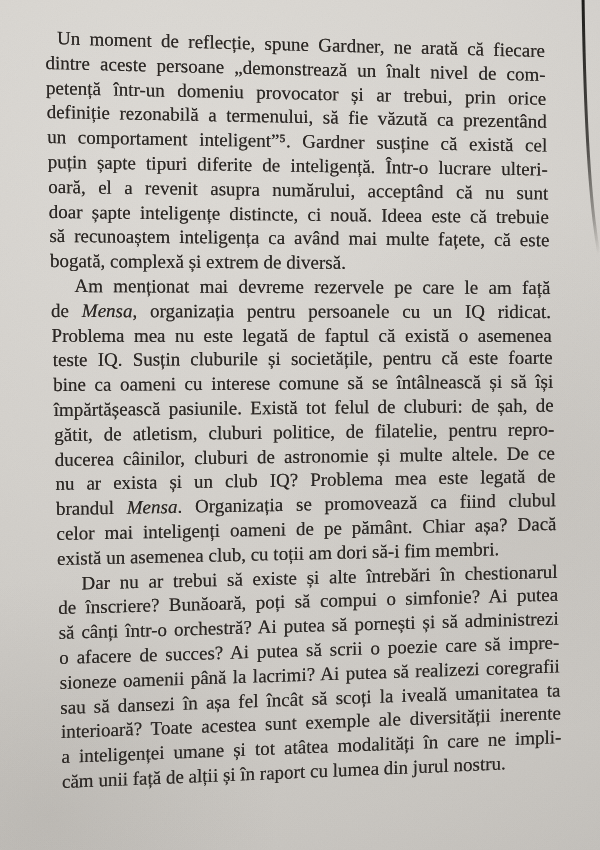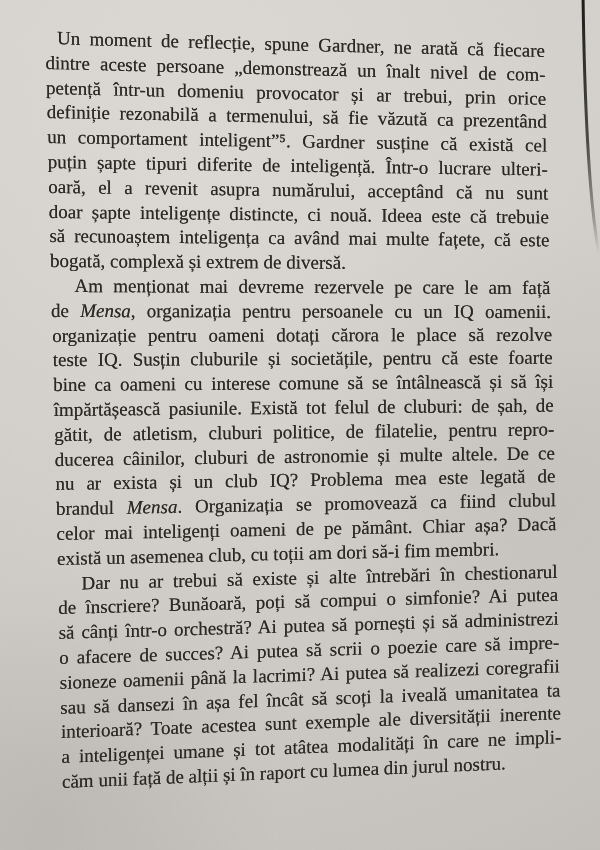--- a/index.html
+++ b/index.html
@@ -77,22 +77,22 @@
       <div class="line" style="transform-origin: left center; transform: translateX(-4.80645px) skewY(0.996774deg);">un comportament inteligent”⁵. Gardner susține că există cel</div>
       <div class="line" style="transform-origin: left center; transform: translateX(-4.25806px) skewY(0.870968deg);">puțin șapte tipuri diferite de inteligență. Într-o lucrare ulteri-</div>
       <div class="line" style="transform-origin: left center; transform: translateX(-3.70968px) skewY(0.745161deg);">oară, el a revenit asupra numărului, acceptând că nu sunt</div>
       <div class="line" style="transform-origin: left center; transform: translateX(-3.16129px) skewY(0.619355deg);">doar șapte inteligențe distincte, ci nouă. Ideea este că trebuie</div>
       <div class="line" style="transform-origin: left center; transform: translateX(-2.6129px) skewY(0.493548deg);">să recunoaștem inteligența ca având mai multe fațete, că este</div>
       <div class="line pend" style="transform-origin: left center; transform: translateX(-2.06452px) skewY(0.367742deg);">bogată, complexă și extrem de diversă.</div>
     </div>
 
     <div>
       <div class="line ind" style="transform-origin: left center; transform: translateX(-1.51613px) skewY(0.241935deg);">Am menționat mai devreme rezervele pe care le am față</div>
-      <div class="line" style="transform-origin: left center; transform: translateX(-0.967742px) skewY(0.116129deg);"><span>de </span><em class="it">Mensa</em><span>, organizația pentru persoanele cu un IQ oamenii.</span></div>
-      <div class="line" style="transform-origin: left center; transform: translateX(0.129032px) skewY(-0.135484deg);">organizație pentru oameni dotați cărora le place să rezolve</div>
+      <div class="line" style="transform-origin: left center; transform: translateX(-0.967742px) skewY(0.116129deg);"><span>de </span><em class="it">Mensa</em><span>, organizația pentru persoanele cu un IQ ridicat.</span></div>
+      <div class="line" style="transform-origin: left center; transform: translateX(-0.419355px) skewY(-0.00967742deg);">Problema mea nu este legată de faptul că există o asemenea</div>
       <div class="line" style="transform-origin: left center; transform: translateX(0.677419px) skewY(-0.26129deg);">teste IQ. Susțin cluburile și societățile, pentru că este foarte</div>
       <div class="line" style="transform-origin: left center; transform: translateX(1.22581px) skewY(-0.387097deg);">bine ca oameni cu interese comune să se întâlnească și să își</div>
       <div class="line" style="transform-origin: left center; transform: translateX(1.77419px) skewY(-0.512903deg);">împărtășească pasiunile. Există tot felul de cluburi: de șah, de</div>
       <div class="line" style="transform-origin: left center; transform: translateX(2.32258px) skewY(-0.63871deg);">gătit, de atletism, cluburi politice, de filatelie, pentru repro-</div>
       <div class="line" style="transform-origin: left center; transform: translateX(2.87097px) skewY(-0.764516deg);">ducerea câinilor, cluburi de astronomie și multe altele. De ce</div>
       <div class="line" style="transform-origin: left center; transform: translateX(3.41935px) skewY(-0.890323deg);">nu ar exista și un club IQ? Problema mea este legată de</div>
       <div class="line" style="transform-origin: left center; transform: translateX(3.96774px) skewY(-1.01613deg);"><span>brandul </span><em class="it">Mensa</em><span>. Organizația se promovează ca fiind clubul</span></div>
       <div class="line" style="transform-origin: left center; transform: translateX(4.51613px) skewY(-1.14194deg);">celor mai inteligenți oameni de pe pământ. Chiar așa? Dacă</div>
       <div class="line pend" style="transform-origin: left center; transform: translateX(5.06452px) skewY(-1.26774deg);">există un asemenea club, cu toții am dori să-i fim membri.</div>
     </div>

